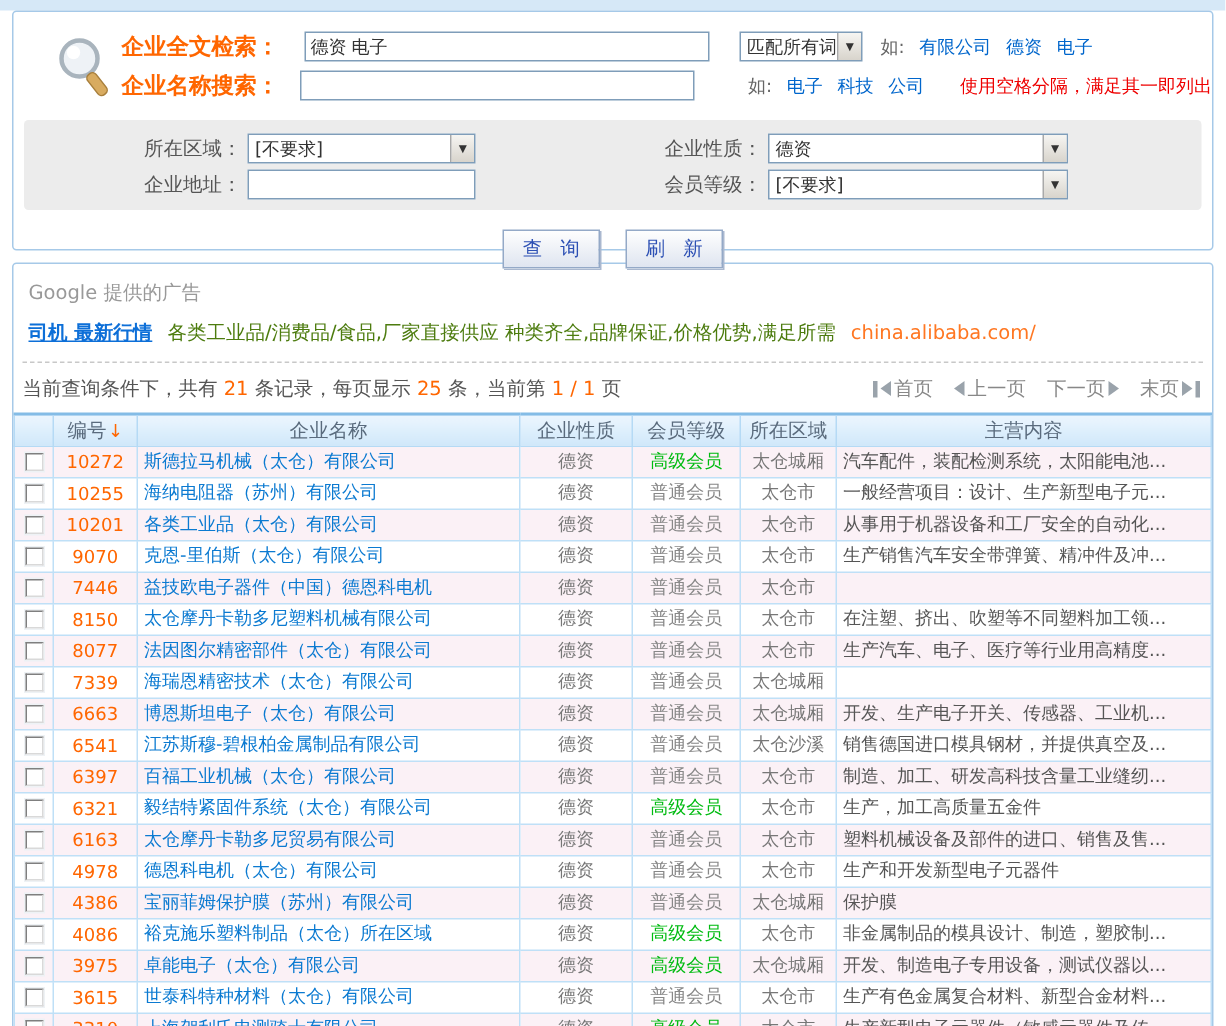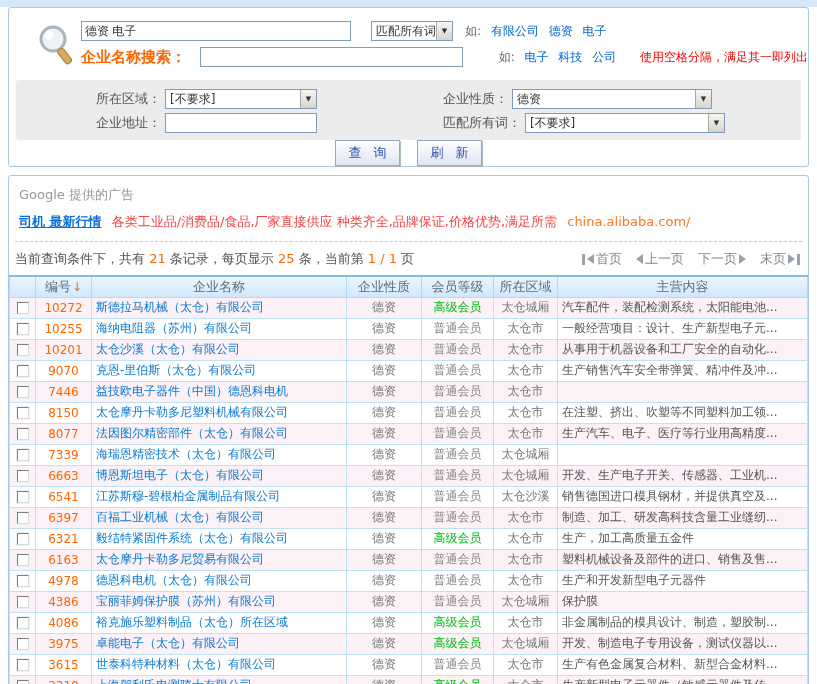--- a/index.html
+++ b/index.html
@@ -30,30 +30,30 @@
   .frow { display:flex; align-items:center; height:24px; }
   .pair { display:flex; align-items:center; }
   .pair.l { width:47%; padding-left:80px; }
   .pair.r { width:53%; padding-left:58px; }
   .flabel { color:#555; font-size:13px; white-space:nowrap; margin-right:4px; }
   .sel-region,.ftext { width:152px; }
   .ftext { height:20px; border:1px solid #7f9db9; background:#fff; font-size:12px; padding:1px 3px; }
   .sel-wide { width:200px; }
 
   
-  .btnrow { text-align:center; margin-top:0; }
+  .btnrow { text-align:center; margin-top:13px; }
   .abtn { display:inline-block; font-size:13px; color:#2d50b4; letter-spacing:4px;
     background:linear-gradient(#fefefe,#dfe5f0); border:1px solid #94a9c7;
     box-shadow:1px 1px 0 #aab8cf; padding:3px 8px 3px 12px; margin:0 7px; cursor:pointer; }
 
   
   .ad-provider { color:#999; font-size:13px; padding:4px 10px 0; }
   .ad-line { padding:9px 10px 0; font-size:13px; white-space:nowrap; }
   .ad-line .adlink { color:#0d6fd8; font-weight:bold; text-decoration:underline; }
-  .ad-line .adtext { color:#ef4444; margin-left:6px; }
+  .ad-line .adtext { color:#4d7c0f; margin-left:6px; }
   .ad-line .adurl { color:#ff7722; margin-left:6px; text-decoration:none; }
   .dotted { border-bottom:1px dashed #c8c8c8; margin:10px 6px 0; }
 
   
   .info-row { display:flex; align-items:center; justify-content:space-between; padding:8px 8px 7px 6px; font-size:13px; color:#555; }
   .info-left { white-space:nowrap; }
   .num { color:#ff6600; }
   .pg { display:flex; align-items:center; gap:14px; color:#888; white-space:nowrap; }
   .pg-item { display:flex; align-items:center; gap:2px; cursor:pointer; }
   .tri-l { width:0; height:0; border-top:5px solid transparent; border-bottom:5px solid transparent; border-right:7px solid #9aa3ab; }
@@ -87,20 +87,21 @@
 <div class="top-strip"></div>
 
 <div class="panel panel1">
   <svg class="magnifier" viewBox="0 0 42 46">
     <circle cx="18" cy="15" r="12" fill="#eef2f6" stroke="#a9b4bd" stroke-width="3"></circle>
     <circle cx="14" cy="11" r="4.5" fill="#ffffff" opacity="0.95"></circle>
     <rect x="26" y="24" width="7" height="17" rx="3" transform="rotate(-38 29 32)" fill="#d8ab60" stroke="#a87f3c"></rect>
   </svg>
 
   <div class="srow">
+    <span class="slabel">企业全文检索：</span>
     <input class="stext" type="text" value="德资 电子" style="">
     <span class="sel sel-match">
       <span class="val">匹配所有词</span>
       <span class="btn">▼</span>
     </span>
     <span class="hint">
       <span>如:</span>
       <a>有限公司</a>
       <a>德资</a>
       <a>电子</a>
@@ -135,21 +136,21 @@
           <span class="btn">▼</span>
         </span>
       </span>
     </div>
     <div class="frow">
       <span class="pair l">
         <span class="flabel">企业地址：</span>
         <input class="ftext" type="text" value="" style="">
       </span>
       <span class="pair r">
-        <span class="flabel">匹配所有词：</span>
+        <span class="flabel">会员等级：</span>
         <span class="sel sel-wide">
           <span class="val">[不要求]</span>
           <span class="btn">▼</span>
         </span>
       </span>
     </div>
   </div>
 
   <div class="btnrow">
     <span class="abtn">查 询</span>
@@ -228,21 +229,21 @@
     <td class="id">10255</td>
     <td class="name"><a>海纳电阻器（苏州）有限公司</a></td>
     <td class="nat">德资</td>
     <td class="lvl"><span class="normal">普通会员</span></td>
     <td class="reg">太仓市</td>
     <td class="cnt">一般经营项目：设计、生产新型电子元...</td>
   </tr>
         <tr>
     <td class="cb"><span class="cbox"></span></td>
     <td class="id">10201</td>
-    <td class="name"><a>太仓沙溪（太仓）有限公司</a></td>
+    <td class="name"><a>各类工业品（太仓）有限公司</a></td>
     <td class="nat">德资</td>
     <td class="lvl"><span class="normal">普通会员</span></td>
     <td class="reg">太仓市</td>
     <td class="cnt">从事用于机器设备和工厂安全的自动化...</td>
   </tr>
         <tr>
     <td class="cb"><span class="cbox"></span></td>
     <td class="id">9070</td>
     <td class="name"><a>克恩-里伯斯（太仓）有限公司</a></td>
     <td class="nat">德资</td>

